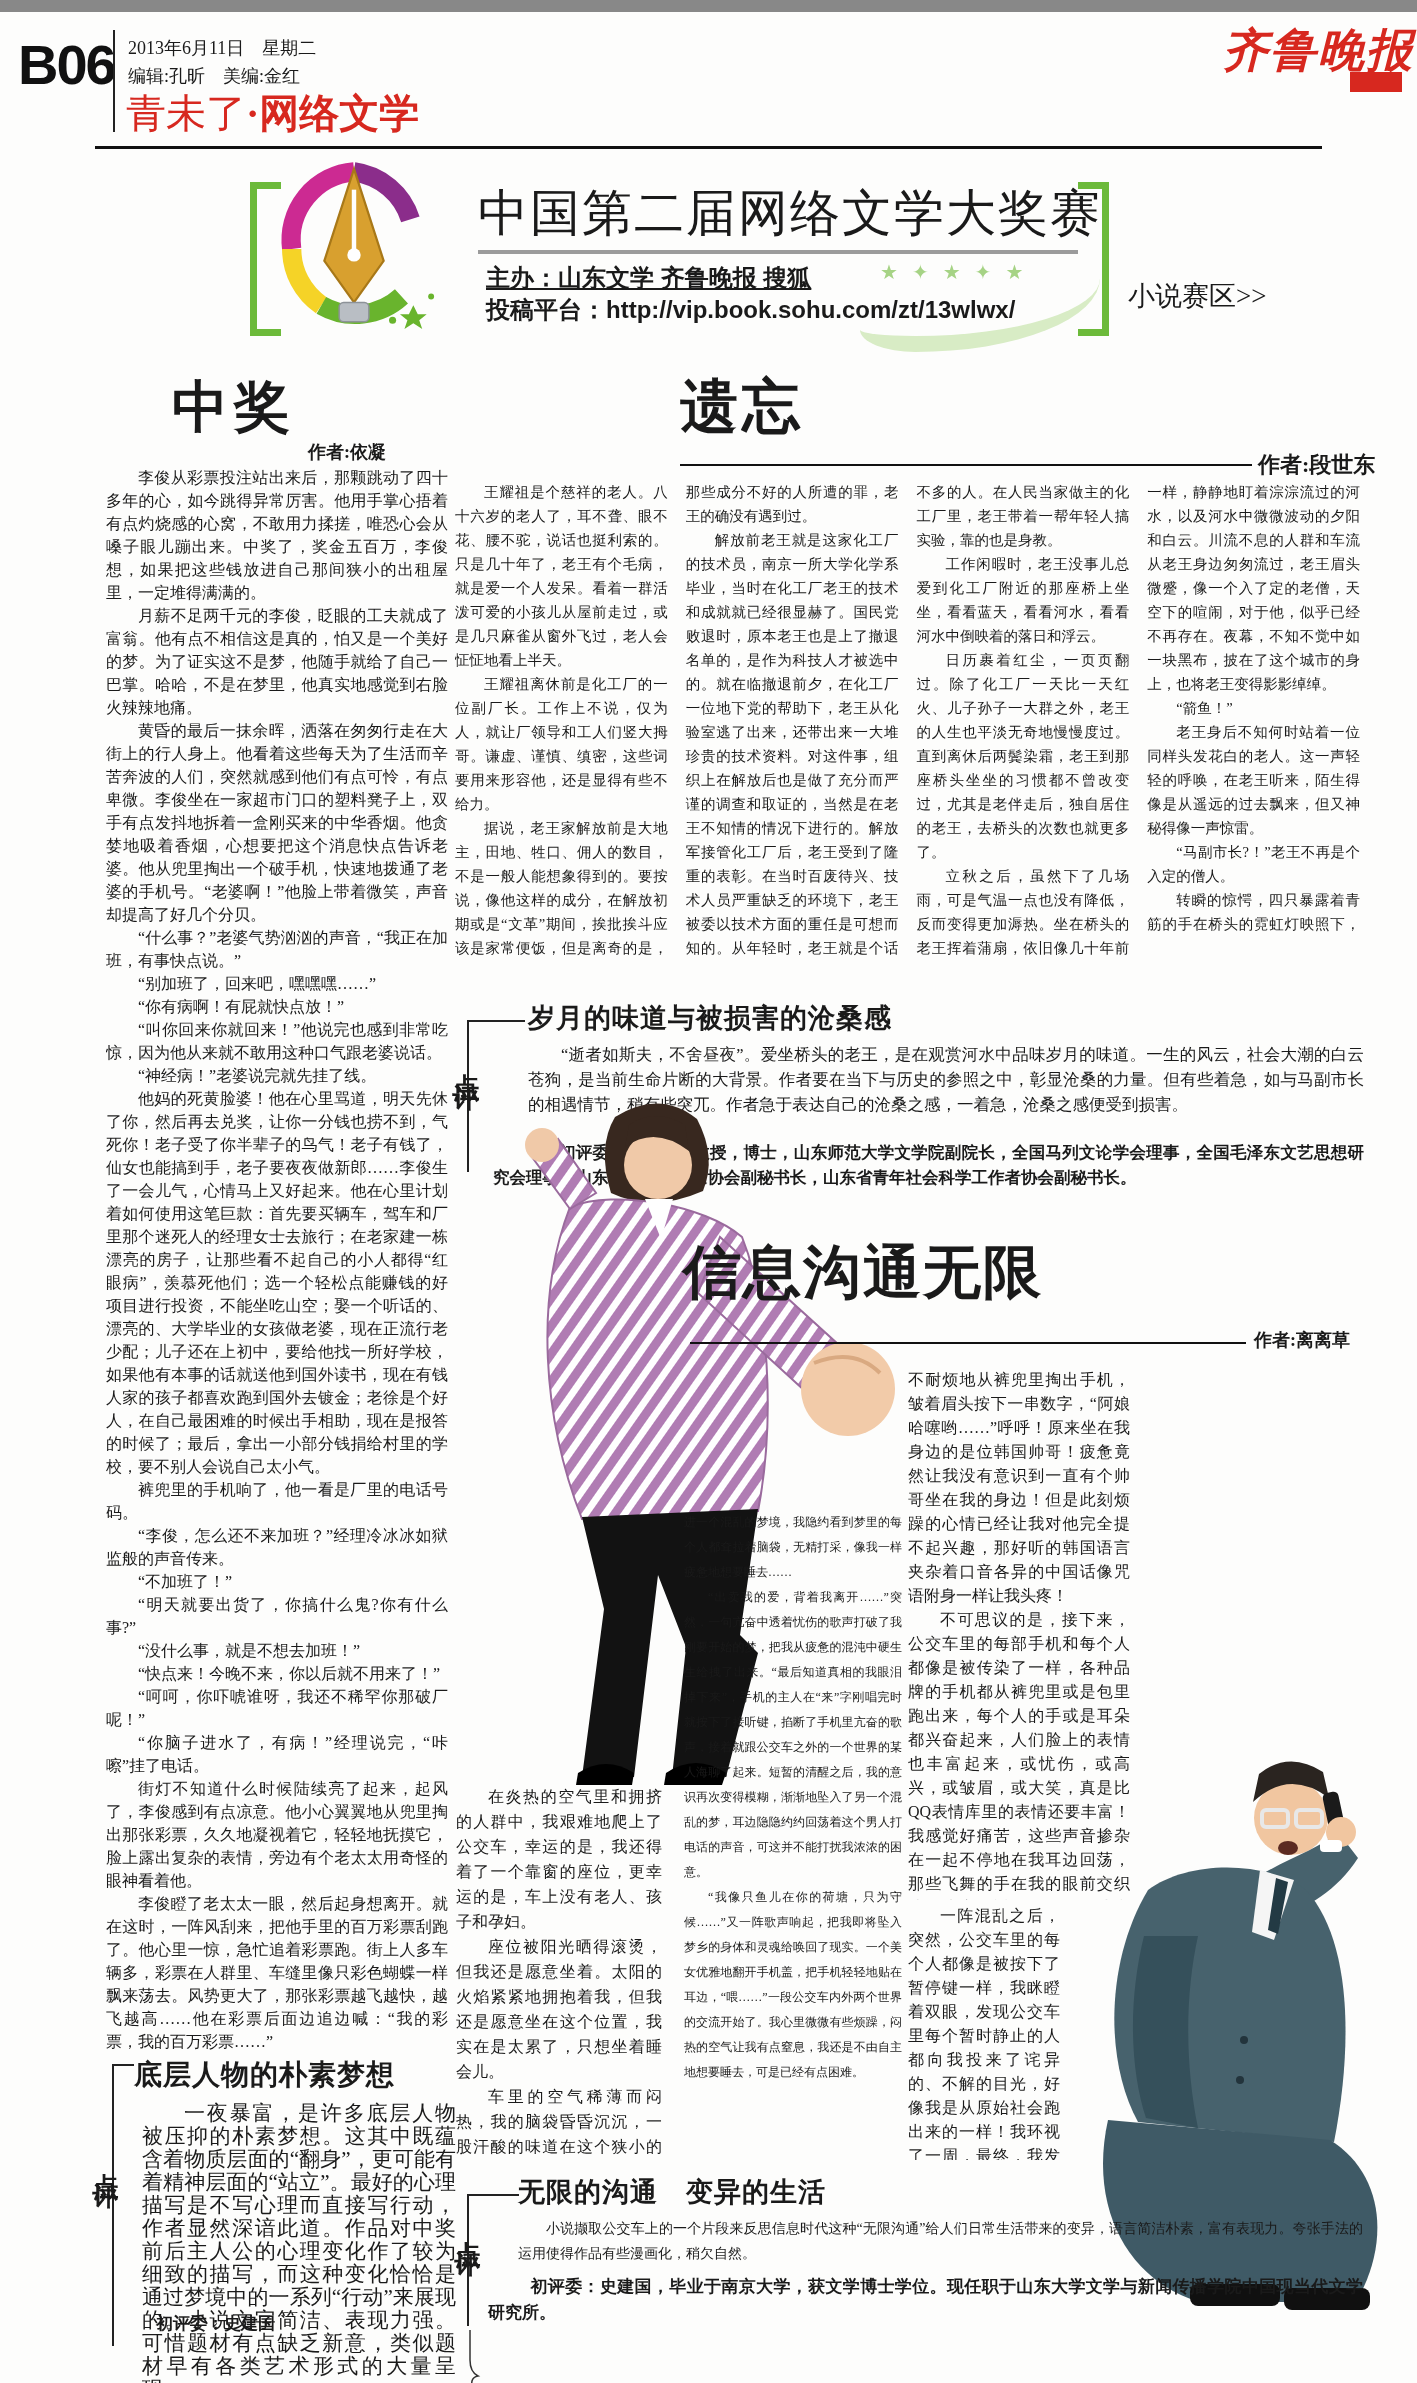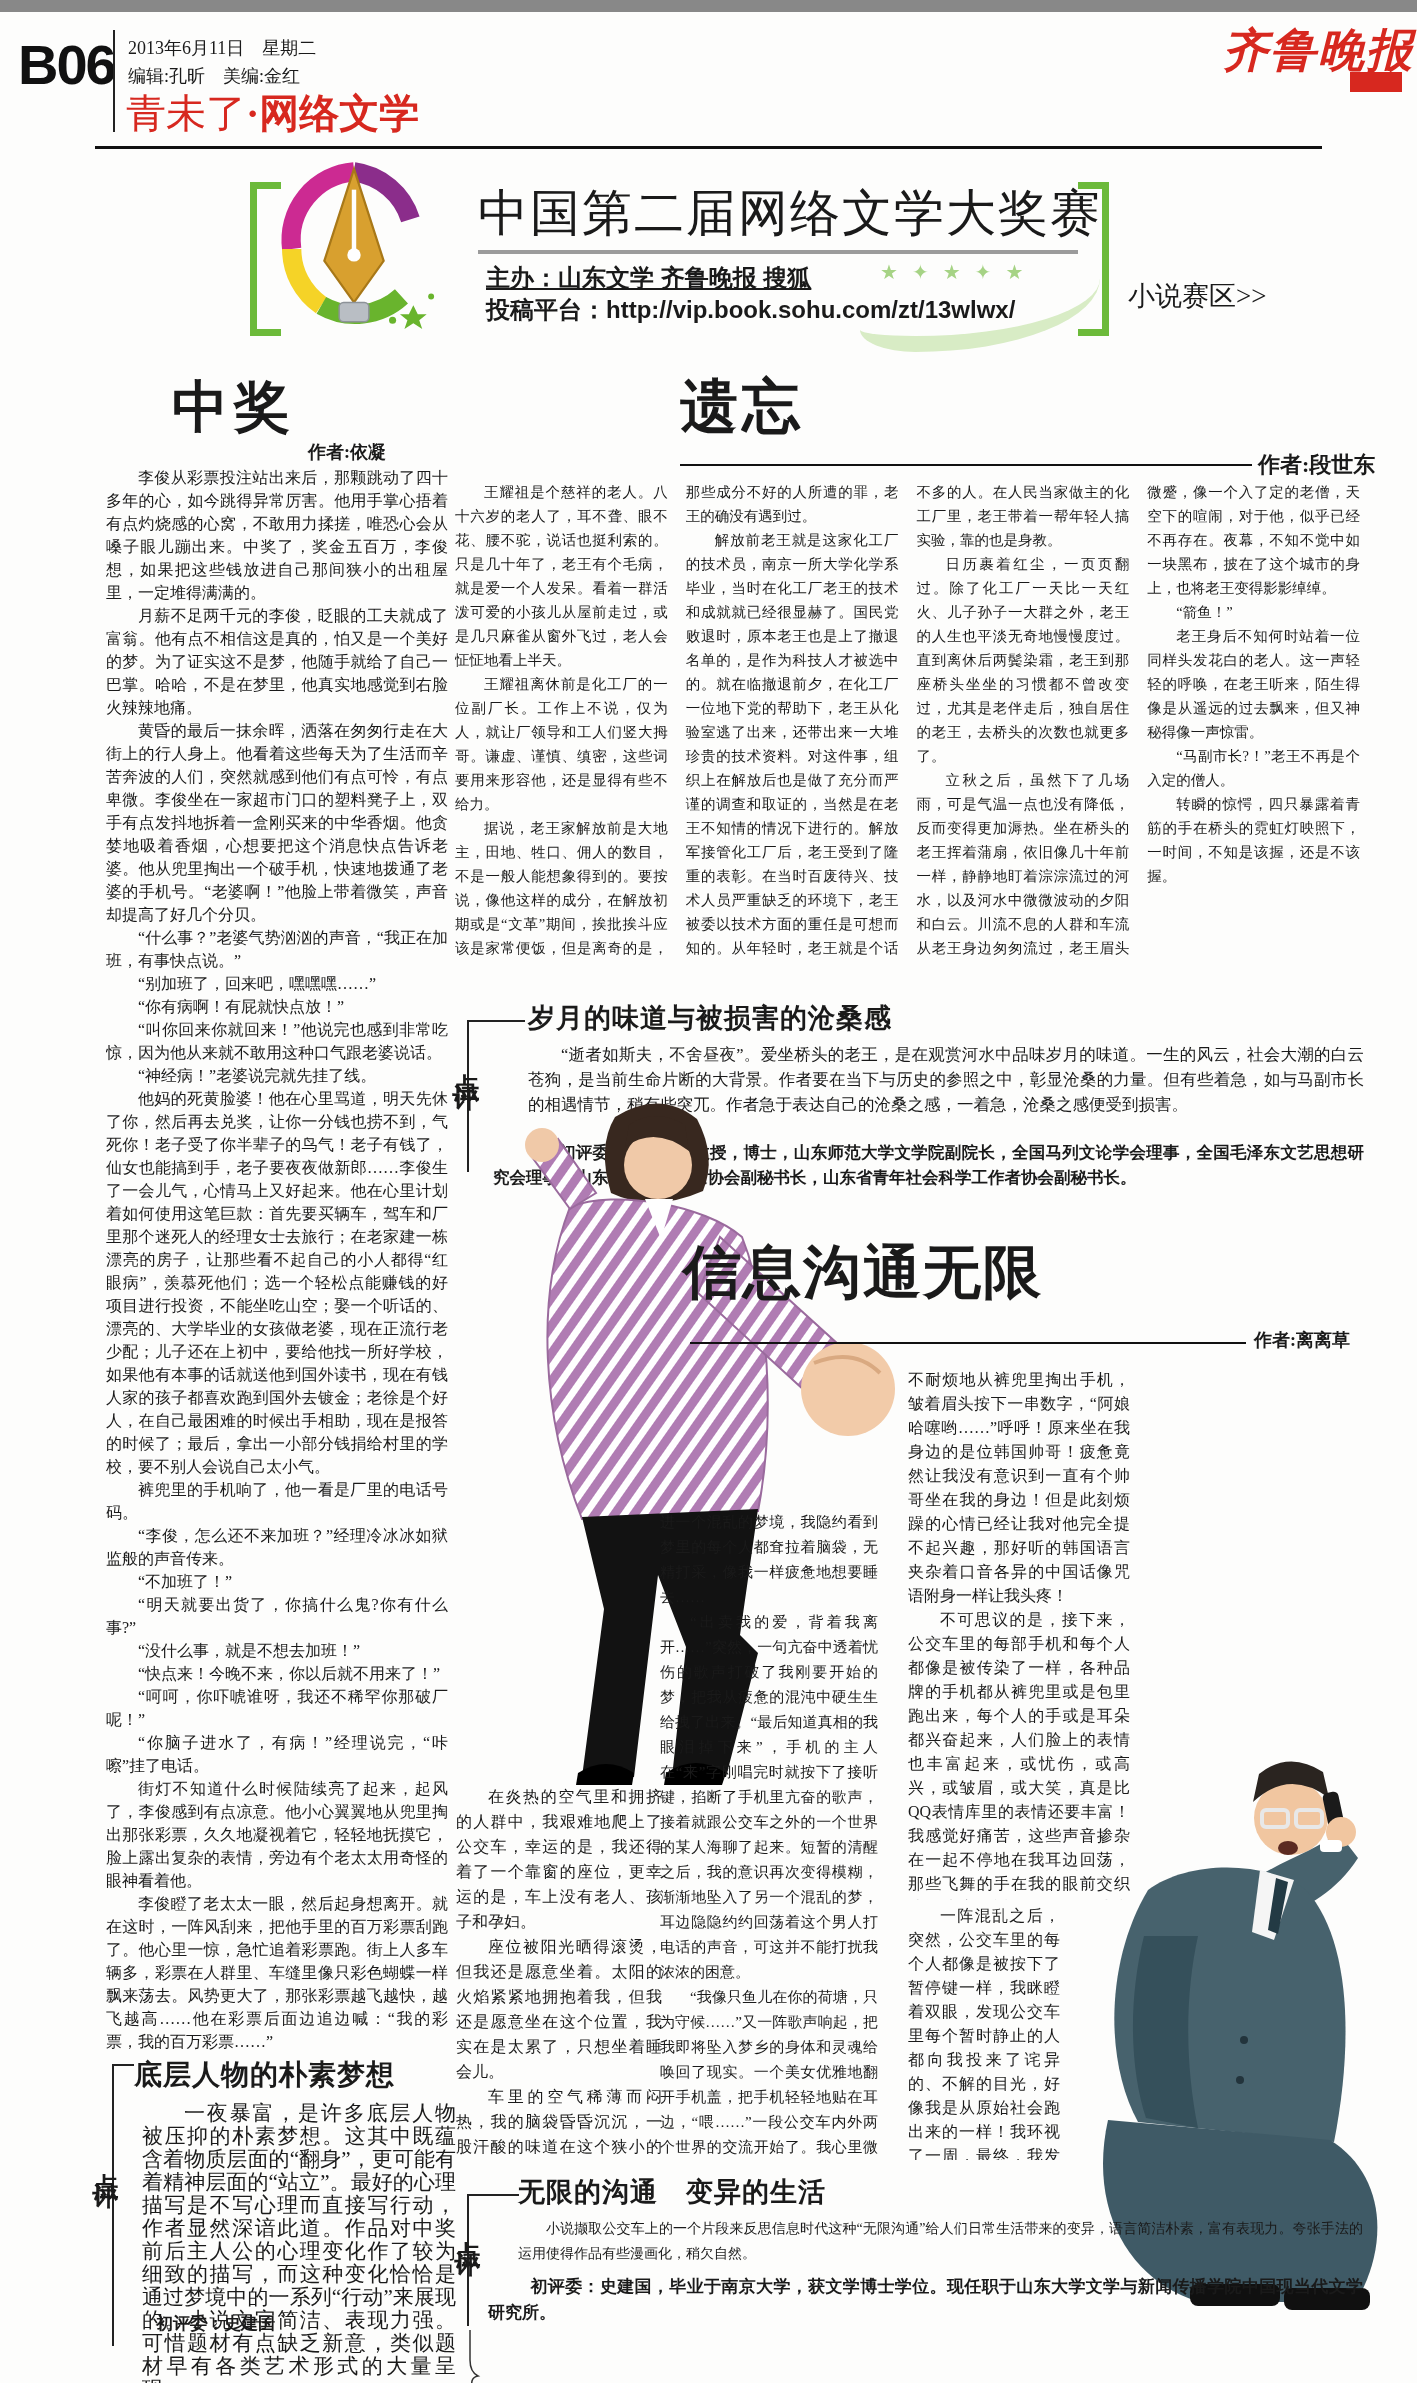--- a/index.html
+++ b/index.html
@@ -93,20 +93,21 @@
     </div>
 
   <div class="abs bold" style="left:680px;top:356px;font-size:58px;letter-spacing:4px;">遗忘</div>
   <div class="abs rule" style="left:680px;top:452px;width:572px;height:2px;"></div>
   <div class="abs" style="left:1258px;top:438px;font-size:22px;font-weight:bold;">作者:段世东</div>
   <div class="abs jtext clip" style="left:455px;top:468px;width:905px;height:492px;font-size:14.5px;line-height:24px;column-count:4;column-gap:18px;">
       <p>王耀祖是个慈祥的老人。八十六岁的老人了，耳不聋、眼不花、腰不驼，说话也挺利索的。只是几十年了，老王有个毛病，就是爱一个人发呆。看着一群活泼可爱的小孩儿从屋前走过，或是几只麻雀从窗外飞过，老人会怔怔地看上半天。</p>
       <p>王耀祖离休前是化工厂的一位副厂长。工作上不说，仅为人，就让厂领导和工人们竖大拇哥。谦虚、谨慎、缜密，这些词要用来形容他，还是显得有些不给力。</p>
       <p>据说，老王家解放前是大地主，田地、牲口、佣人的数目，不是一般人能想象得到的。要按说，像他这样的成分，在解放初期或是“文革”期间，挨批挨斗应该是家常便饭，但是离奇的是，那些成分不好的人所遭的罪，老王的确没有遇到过。</p>
       <p>解放前老王就是这家化工厂的技术员，南京一所大学化学系毕业，当时在化工厂老王的技术和成就就已经很显赫了。国民党败退时，原本老王也是上了撤退名单的，是作为科技人才被选中的。就在临撤退前夕，在化工厂一位地下党的帮助下，老王从化验室逃了出来，还带出来一大堆珍贵的技术资料。对这件事，组织上在解放后也是做了充分而严谨的调查和取证的，当然是在老王不知情的情况下进行的。解放军接管化工厂后，老王受到了隆重的表彰。在当时百废待兴、技术人员严重缺乏的环境下，老王被委以技术方面的重任是可想而知的。从年轻时，老王就是个话不多的人。在人民当家做主的化工厂里，老王带着一帮年轻人搞实验，靠的也是身教。</p>
+      <p>工作闲暇时，老王没事儿总爱到化工厂附近的那座桥上坐坐，看看蓝天，看看河水，看看河水中倒映着的落日和浮云。</p>
       <p>日历裹着红尘，一页页翻过。除了化工厂一天比一天红火、儿子孙子一大群之外，老王的人生也平淡无奇地慢慢度过。直到离休后两鬓染霜，老王到那座桥头坐坐的习惯都不曾改变过，尤其是老伴走后，独自居住的老王，去桥头的次数也就更多了。</p>
       <p>立秋之后，虽然下了几场雨，可是气温一点也没有降低，反而变得更加溽热。坐在桥头的老王挥着蒲扇，依旧像几十年前一样，静静地盯着淙淙流过的河水，以及河水中微微波动的夕阳和白云。川流不息的人群和车流从老王身边匆匆流过，老王眉头微蹙，像一个入了定的老僧，天空下的喧闹，对于他，似乎已经不再存在。夜幕，不知不觉中如一块黑布，披在了这个城市的身上，也将老王变得影影绰绰。</p>
       <p>“箭鱼！”</p>
       <p>老王身后不知何时站着一位同样头发花白的老人。这一声轻轻的呼唤，在老王听来，陌生得像是从遥远的过去飘来，但又神秘得像一声惊雷。</p>
       <p>“马副市长?！”老王不再是个入定的僧人。</p>
       <p>转瞬的惊愕，四只暴露着青筋的手在桥头的霓虹灯映照下，一时间，不知是该握，还是不该握。</p>
     </div>
 
   <div class="abs corner-h" style="left:467px;top:1008px;width:58px;"></div>
   <div class="abs corner-v" style="left:467px;top:1008px;height:152px;"></div>
@@ -141,21 +142,21 @@
   <div class="abs rule" style="left:690px;top:1330px;width:556px;height:2px;"></div>
   <div class="abs" style="left:1254px;top:1316px;font-size:18px;font-weight:bold;">作者:离离草</div>
 
   <div class="abs jtext clip noindent" style="left:908px;top:1356px;width:222px;height:532px;font-size:16px;line-height:24px;">
       <p>不耐烦地从裤兜里掏出手机，皱着眉头按下一串数字，“阿娘哈噻哟……”呼呼！原来坐在我身边的是位韩国帅哥！疲惫竟然让我没有意识到一直有个帅哥坐在我的身边！但是此刻烦躁的心情已经让我对他完全提不起兴趣，那好听的韩国语言夹杂着口音各异的中国话像咒语附身一样让我头疼！</p>
       <p>不可思议的是，接下来，公交车里的每部手机和每个人都像是被传染了一样，各种品牌的手机都从裤兜里或是包里跑出来，每个人的手或是耳朵都兴奋起来，人们脸上的表情也丰富起来，或忧伤，或高兴，或皱眉，或大笑，真是比QQ表情库里的表情还要丰富！我感觉好痛苦，这些声音掺杂在一起不停地在我耳边回荡，那些飞舞的手在我的眼前交织成一张密不透风的网，那些翕动的嘴在我的脑海里幻化成了一张张血盆大口……</p>
     </div>
   <div class="abs jtext clip" style="left:908px;top:1892px;width:152px;height:256px;font-size:16px;line-height:24px;">
       <p>一阵混乱之后，突然，公交车里的每个人都像是被按下了暂停键一样，我眯瞪着双眼，发现公交车里每个暂时静止的人都向我投来了诧异的、不解的目光，好像我是从原始社会跑出来的一样！我环视了一周，最终，我发现了一件可怕的事情！唯一一个手里没有握手</p>
     </div>
-  <div class="abs jtext clip noindent" style="left:660px;top:1498px;width:218px;height:650px;font-size:15px;line-height:25px;">
+  <div class="abs jtext clip noindent" style="left:684px;top:1498px;width:218px;height:650px;font-size:12px;line-height:25px;">
       <p>进一个混乱的梦境，我隐约看到梦里的每个人都耷拉着脑袋，无精打采，像我一样疲惫地想要睡去……</p>
       <p>“出卖我的爱，背着我离开……”突然，一句亢奋中透着忧伤的歌声打破了我刚要开始的梦，把我从疲惫的混沌中硬生生给拽了出来。“最后知道真相的我眼泪掉下来”，手机的主人在“来”字刚唱完时就按下了接听键，掐断了手机里亢奋的歌声，接着就跟公交车之外的一个世界的某人海聊了起来。短暂的清醒之后，我的意识再次变得模糊，渐渐地坠入了另一个混乱的梦，耳边隐隐约约回荡着这个男人打电话的声音，可这并不能打扰我浓浓的困意。</p>
       <p>“我像只鱼儿在你的荷塘，只为守候……”又一阵歌声响起，把我即将坠入梦乡的身体和灵魂给唤回了现实。一个美女优雅地翻开手机盖，把手机轻轻地贴在耳边，“喂……”一段公交车内外两个世界的交流开始了。我心里微微有些烦躁，闷热的空气让我有点窒息，我还是不由自主地想要睡去，可是已经有点困难。</p>
     </div>
   <div class="abs jtext clip" style="left:456px;top:1772px;width:206px;height:376px;font-size:16px;line-height:25px;">
       <p>在炎热的空气里和拥挤的人群中，我艰难地爬上了公交车，幸运的是，我还得着了一个靠窗的座位，更幸运的是，车上没有老人、孩子和孕妇。</p>
       <p>座位被阳光晒得滚烫，但我还是愿意坐着。太阳的火焰紧紧地拥抱着我，但我还是愿意坐在这个位置，我实在是太累了，只想坐着睡会儿。</p>
       <p>车里的空气稀薄而闷热，我的脑袋昏昏沉沉，一股汗酸的味道在这个狭小的盒子里弥漫，我眼睛眯瞪着，似乎要闭</p>
     </div>
 

